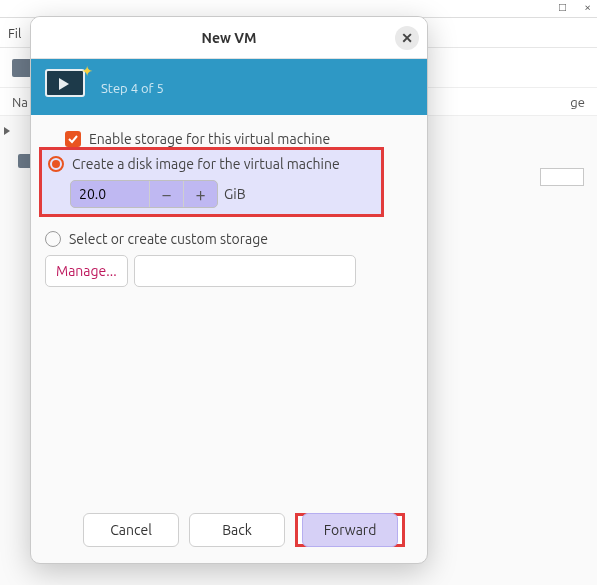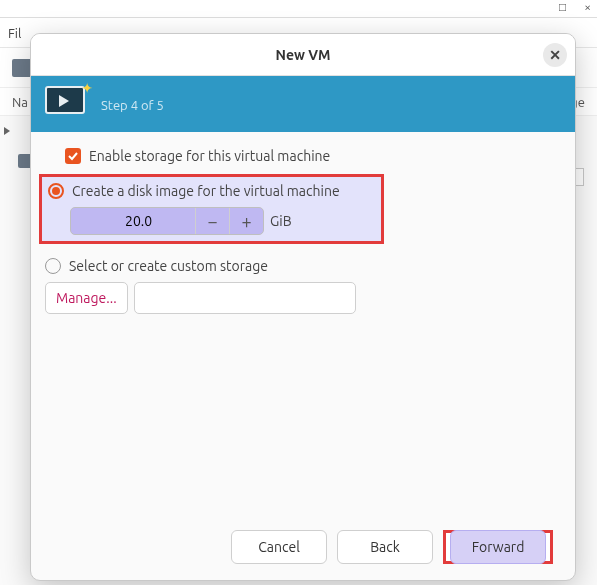--- a/index.html
+++ b/index.html
@@ -14,22 +14,22 @@
   .bg-head { height: 28px; background:#fff; border-bottom:1px solid #eee; display:flex; align-items:center; justify-content:space-between; padding:0 12px; font-size:13px; color:#555;}
   .bg-row { height: 30px; display:flex; align-items:center; padding-left:4px; font-size:13px; color:#555;}
   .bg-row .tri { width:0; height:0; border-top:4px solid transparent; border-bottom:4px solid transparent; border-left:6px solid #666; margin-right:6px;}
   .bg-row2 { height: 30px; display:flex; align-items:center; padding-left:18px;}
   .bg-row2 .monitor-ico2 { width:18px; height:14px; background:#6c7a89; border-radius:2px;}
   .bg-hr { position:absolute; left:540px; top:168px; width:44px; height:18px; border:1px solid #c8c8c8; background:#fff;}
 
   
   .dialog {
     position: absolute;
-    left: 30px; top: 33px;
-    width: 546px; height: 548px;
+    left: 30px; top: 16px;
+    width: 398px; height: 548px;
     background: #fafafa;
     border: 1px solid #c9c9c9;
     border-radius: 10px;
     box-shadow: 0 8px 30px rgba(0,0,0,0.22);
     display:flex; flex-direction:column;
     overflow:hidden;
   }
   .dlg-titlebar {
     height: 42px; background:#fff;
     border-bottom:1px solid #e1e1e1;
@@ -52,21 +52,21 @@
     width:44px; height:36px; position:relative;
   }
   .vm-icon .screen { width:40px; height:28px; background:#1d3a4a; border:2px solid #e8eef1; border-radius:3px; position:relative;}
   .vm-icon .screen::after{ content:""; position:absolute; left:12px; top:7px; width:0;height:0; border-top:6px solid transparent; border-bottom:6px solid transparent; border-left:10px solid #e8eef1;}
   .vm-icon .star { position:absolute; right:-4px; top:-6px; color:#f6d142; font-size:14px;}
   .dlg-header .htxt h1 { color:#fff; font-weight:400; font-size:18px; }
   .dlg-header .htxt p { color:#cfe8f3; font-size:13px; margin-top:2px;}
 
   .dlg-body { flex:1; padding:16px 14px 10px 14px; font-size:14px; color:#444; }
 
-  .row-check { display:flex; align-items:center; gap:8px; margin-bottom:10px;padding-left:20px;}
+  .row-check { display:flex; align-items:center; gap:8px; padding-left:20px;}
   .chk {
     width:16px; height:16px; border-radius:3px; background:#e95420;
     display:flex; align-items:center; justify-content:center;
   }
   .chk svg { width:12px; height:12px; }
 
   .highlight1 {
     border:3px solid #e23b3b; padding:6px 6px 2px 6px; margin-left:-6px; width: 345px;
     background: rgba(120,120,255,0.18);
   }
@@ -74,21 +74,21 @@
   .radio-outer {
     width:16px; height:16px; border:2px solid #e95420; border-radius:50%;
     display:flex; align-items:center; justify-content:center; cursor:pointer;
   }
   .radio-outer.sel::after { content:""; width:8px; height:8px; background:#e95420; border-radius:50%;}
   .radio-empty {
     width:16px; height:16px; border:1px solid #999; border-radius:50%; cursor:pointer;
   }
   .spinrow { display:flex; align-items:center; gap:6px; margin:8px 0 4px 22px; }
   .spinbox { display:flex; border:1px solid #bfbfbf; border-radius:5px; overflow:hidden; background:#fff;}
-  .spinbox.hl { background:#bfb8f2;padding-left:46px;}
+  .spinbox.hl { background:#bfb8f2;}
   .spinbox input {
     width:78px; border:none; padding:5px 8px; font-size:14px; outline:none; background:transparent;
   }
   .spinbox button {
     width:34px; border:none; border-left:1px solid #cfcfcf; background:transparent;
     font-size:18px; cursor:pointer; color:#555;
   }
   .unit { font-size:14px; }
   .avail { margin-left:22px; font-size:13px; color:#888; margin-top:4px;}
 

